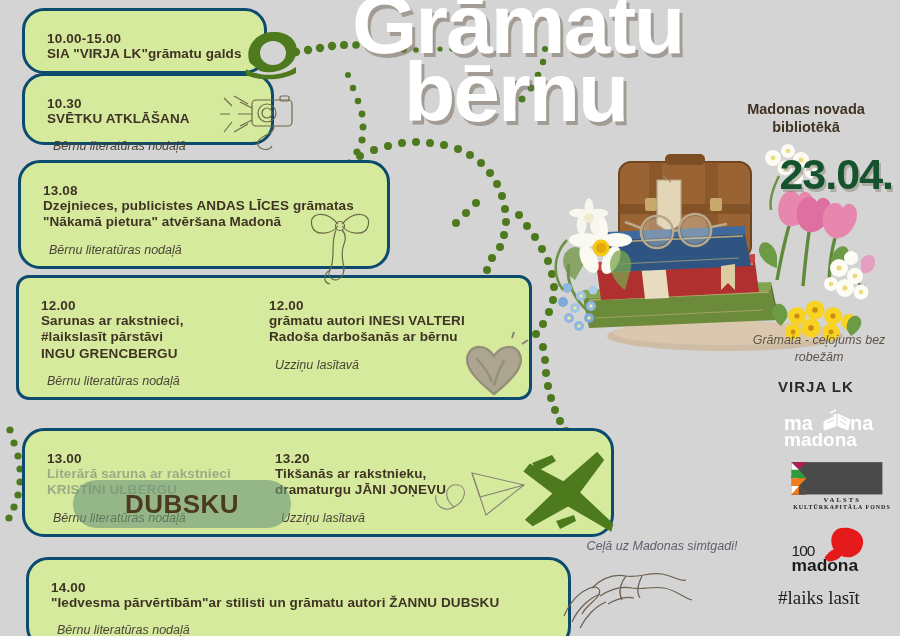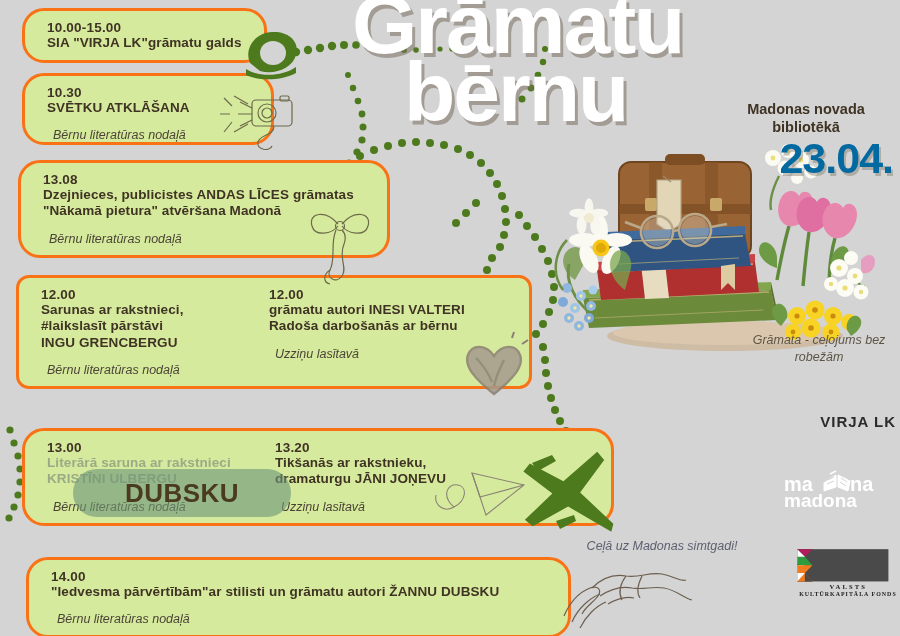--- a/index.html
+++ b/index.html
@@ -31,23 +31,23 @@
   }
   #title-1 { font-size: 84px; }
   #title-2 { font-size: 84px; margin-left: 52px; margin-top: -6px;}
 
   #subtitle {
     position: absolute; left: 726px; top: 100px; width: 160px;
     text-align: center; font-size: 14.5px; font-weight: bold;
     color: #3f3323; line-height: 1.25; z-index: 7;
   }
   #date {
-    position: absolute; left: 718px; top: 134px; width: 175px;
+    position: absolute; left: 718px; top: 150px; width: 175px;
     text-align: right; font-size: 43px; font-weight: bold;
-    color: #0369a1; letter-spacing: -1px; z-index: 8;
+    color: #14532d; letter-spacing: -1px; z-index: 8;
     text-shadow: 2px 3px 0 rgba(120,110,95,.40);
   }
 
   
   #stilllife { position: absolute; left: 545px; top: 140px;
                width: 350px; height: 215px; z-index: 5; }
 
   #tagline {
     position: absolute; left: 745px; top: 332px; width: 148px;
     text-align: center; font-size: 12.5px; font-style: italic;
@@ -56,24 +56,24 @@
   #journey-note {
     position: absolute; left: 548px; top: 539px; width: 228px;
     text-align: center; font-size: 12.5px; font-style: italic;
     color: #5d6070; z-index: 6;
   }
 
   
   .card {
     position: absolute;
     background: #d6ea9e;
-    border: 3px solid #f97316;
+    border: 3px solid #0c4a6e;
     border-radius: 22px;
     z-index: 4;
-    padding: 9px 16px 9px 22px;
+    padding: 20px 16px 9px 22px;
   }
   .card .time {
     font-size: 13.5px; font-weight: bold; color: #3f3323;
     letter-spacing: .2px;
   }
   .card .evt {
     font-size: 13.5px; font-weight: bold; color: #3f3323;
     line-height: 1.22; letter-spacing: .1px;
   }
   .card .loc {
@@ -102,21 +102,21 @@
   }
   #cancel-badge span {
     font-size: 26px; font-weight: bold; color: #4a3a20;
     letter-spacing: .5px;
   }
   .faded { color: #9aab86 !important; }
 
   
   #sponsors { position: absolute; left: 778px; top: 378px;
               width: 118px; z-index: 7; }
-  .sp { margin-bottom: 9px; text-align: right; margin-top: 35px; }
+  .sp { margin-bottom: 9px; text-align: left; }
   #sp-virja { font-size: 15px; font-weight: bold; color: #2b2b2b;
               letter-spacing: 1px; }
   #sp-hash { font-size: 19px; color: #1c1c1c;
              font-family: "Liberation Serif", serif; }
 
   
   .doodle { position: absolute; z-index: 5; pointer-events: none; }
 </style>
 </head>
 <body>

